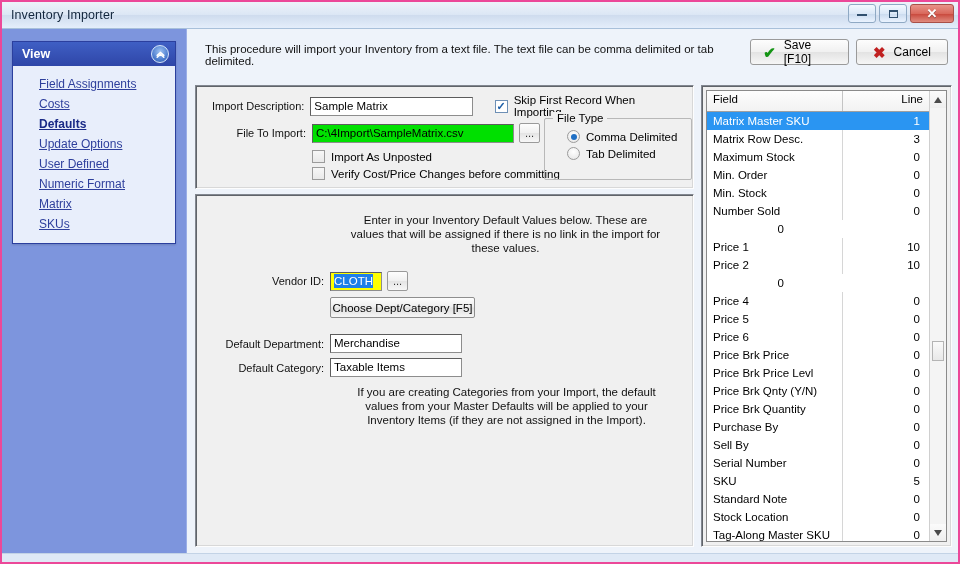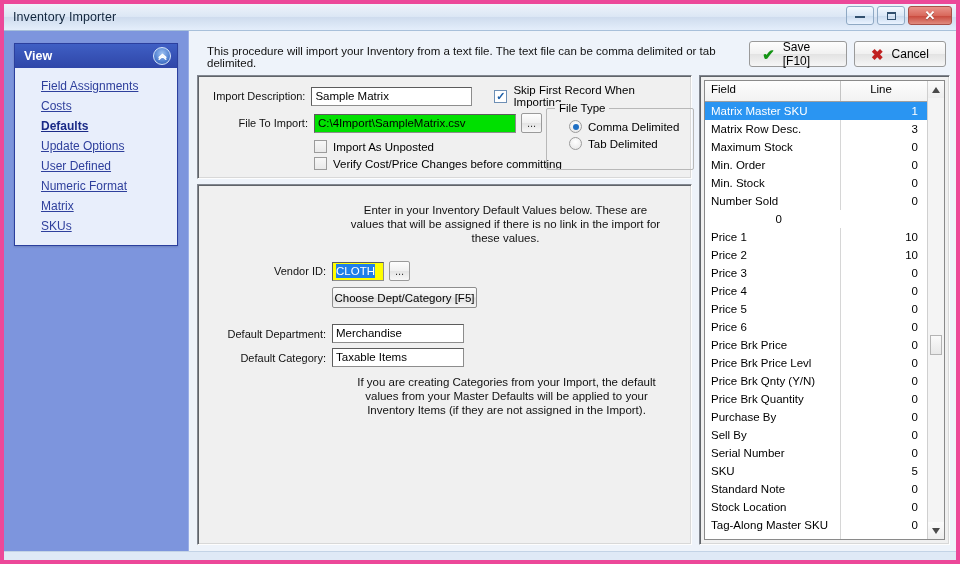--- a/index.html
+++ b/index.html
@@ -12,21 +12,21 @@
     font-size: 12px;
     color: #000;
     overflow: hidden;
   }
 
   .window {
     position: absolute;
     left: 0; top: 0;
     width: 960px; height: 564px;
     box-sizing: border-box;
-    border: 4px solid #ec4899;
+    border: 2px solid #ec4899;
     background: #e5e5e5;
     display: flex;
     flex-direction: column;
   }
 
   
   .titlebar {
     height: 26px;
     flex: none;
     background: linear-gradient(to bottom, #eef3fa 0%, #dce7f5 48%, #cfdcee 52%, #e4eefb 100%);
@@ -141,20 +141,21 @@
   }
 
   
   .content {
     flex: 1;
     min-width: 0;
     padding: 6px 6px 6px 8px;
     box-sizing: border-box;
     display: flex;
     flex-direction: column;
+    gap: 12px;
   }
   .top-strip {
     height: 38px;
     flex: none;
     display: flex;
     align-items: flex-start;
     justify-content: space-between;
     padding: 4px 2px 0 10px;
     box-sizing: border-box;
   }
@@ -314,21 +315,21 @@
   .grid-main { flex: 1; min-width: 0; display: flex; flex-direction: column; }
   .grid-head {
     height: 20px;
     flex: none;
     display: flex;
     background: linear-gradient(to bottom, #fdfdfd 0%, #f2f2f2 100%);
     border-bottom: 1px solid #9f9f9f;
     font-size: 11.5px;
   }
   .gh-field { flex: 1; padding: 2px 0 0 6px; box-sizing: border-box; border-right: 1px solid #c4c4c4; }
-  .gh-line { width: 86px; flex: none; padding: 2px 6px 0 0; text-align: center; box-sizing: border-box; }
+  .gh-line { width: 86px; flex: none; padding: 2px 6px 0 0; text-align: right; box-sizing: border-box; }
   .grid-body { flex: 1; overflow: hidden; }
   .grid-row {
     height: 18px;
     display: flex;
     font-size: 11.5px;
     line-height: 18px;
   }
   .grid-row.selected { background: #2a95f2; color: #ffffff; }
   .gc-field { flex: 1; padding-left: 6px; border-right: 1px solid #d6d6d6; box-sizing: border-box; overflow: hidden; white-space: nowrap; }
   .grid-row.selected .gc-field { border-right-color: #2a95f2; }
@@ -549,21 +550,20 @@
                   </div>
                   <div class="grid-row">
                     <span class="gc-field">Price 1</span>
                     <span class="gc-line">10</span>
                   </div>
                   <div class="grid-row">
                     <span class="gc-field">Price 2</span>
                     <span class="gc-line">10</span>
                   </div>
                   <div class="grid-row">
-                    <span class="gc-field">Price 3</span>
                     <span class="gc-line">0</span>
                   </div>
                   <div class="grid-row">
                     <span class="gc-field">Price 4</span>
                     <span class="gc-line">0</span>
                   </div>
                   <div class="grid-row">
                     <span class="gc-field">Price 5</span>
                     <span class="gc-line">0</span>
                   </div>

